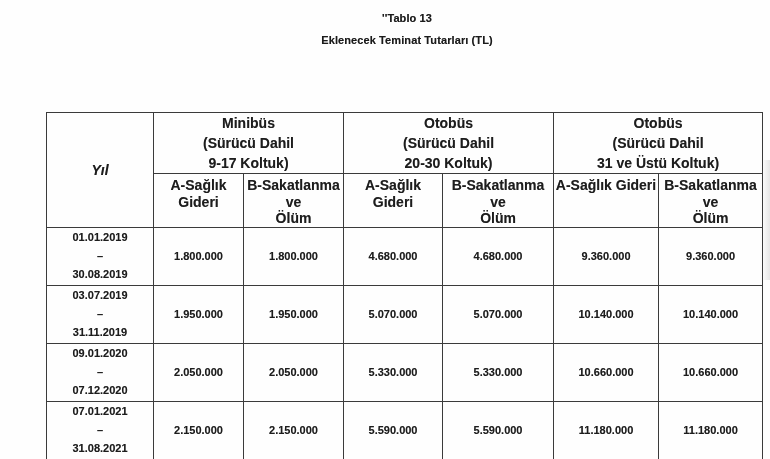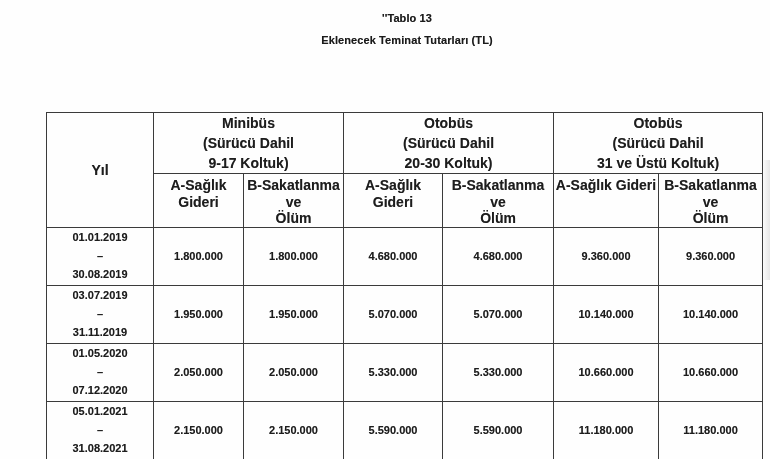--- a/index.html
+++ b/index.html
@@ -47,21 +47,21 @@
     text-align: center;
     font-size: 14px;
     font-weight: 700;
     color: #1d1d1d;
     padding: 0;
     text-shadow: 0 0 0.5px rgba(0,0,0,0.4);
     overflow: hidden;
   }
   tr.group-row td { height: 59px; vertical-align: middle; }
   tr.group-row .hdr-line { line-height: 20px; }
-  td.year-head { vertical-align: middle; font-size: 11px; }
+  td.year-head { vertical-align: middle; font-size: 11px; font-style: italic; }
   tr.sub-row td { height: 38px; vertical-align: top; padding-top: 3px; }
   tr.sub-row .hdr-line { line-height: 16.5px; }
   tr.data-row td { height: 57px; vertical-align: middle; font-size: 11px; }
   td.period-cell .p-line { line-height: 18.5px; }
   
   .scan-shadow {
     position: absolute;
     right: 0;
     top: 160px;
     width: 8px;
@@ -157,35 +157,35 @@
       <td>1.950.000</td>
       <td>1.950.000</td>
       <td>5.070.000</td>
       <td>5.070.000</td>
       <td>10.140.000</td>
       <td>10.140.000</td>
     </tr>
 
     <tr class="data-row">
       <td class="period-cell">
-        <div class="p-line">01.05.2020</div>
+        <div class="p-line">09.01.2020</div>
         <div class="p-line">–</div>
         <div class="p-line">07.12.2020</div>
       </td>
       <td>2.050.000</td>
       <td>2.050.000</td>
       <td>5.330.000</td>
       <td>5.330.000</td>
       <td>10.660.000</td>
       <td>10.660.000</td>
     </tr>
 
     <tr class="data-row">
       <td class="period-cell">
-        <div class="p-line">05.01.2021</div>
+        <div class="p-line">07.01.2021</div>
         <div class="p-line">–</div>
         <div class="p-line">31.08.2021</div>
       </td>
       <td>2.150.000</td>
       <td>2.150.000</td>
       <td>5.590.000</td>
       <td>5.590.000</td>
       <td>11.180.000</td>
       <td>11.180.000</td>
     </tr>

